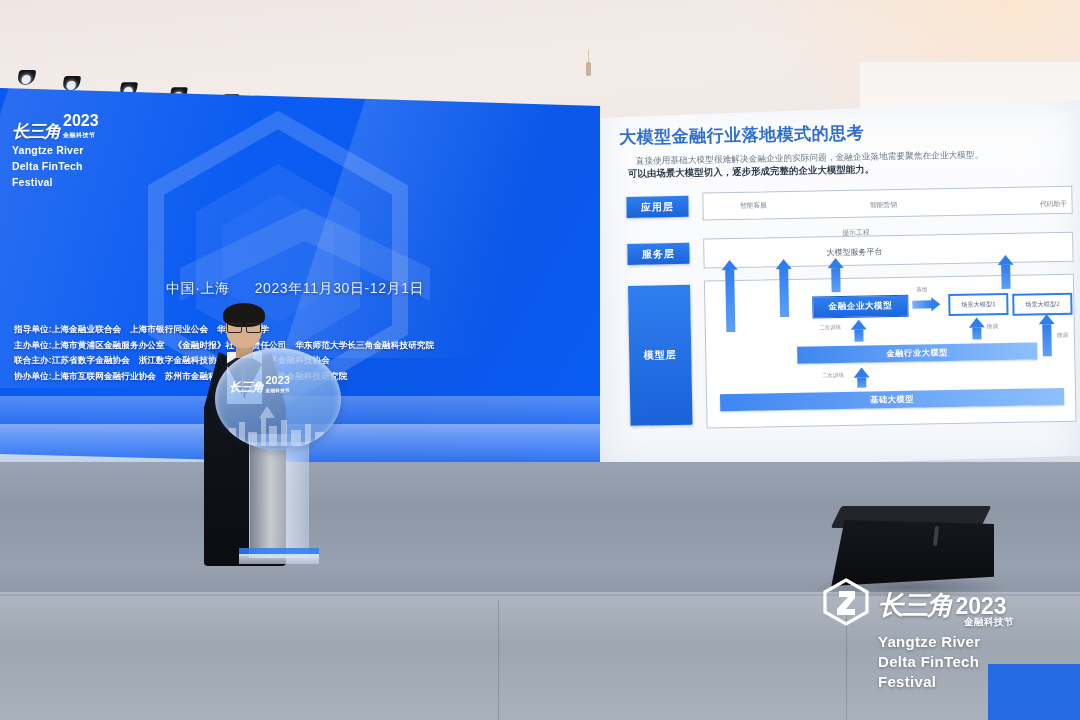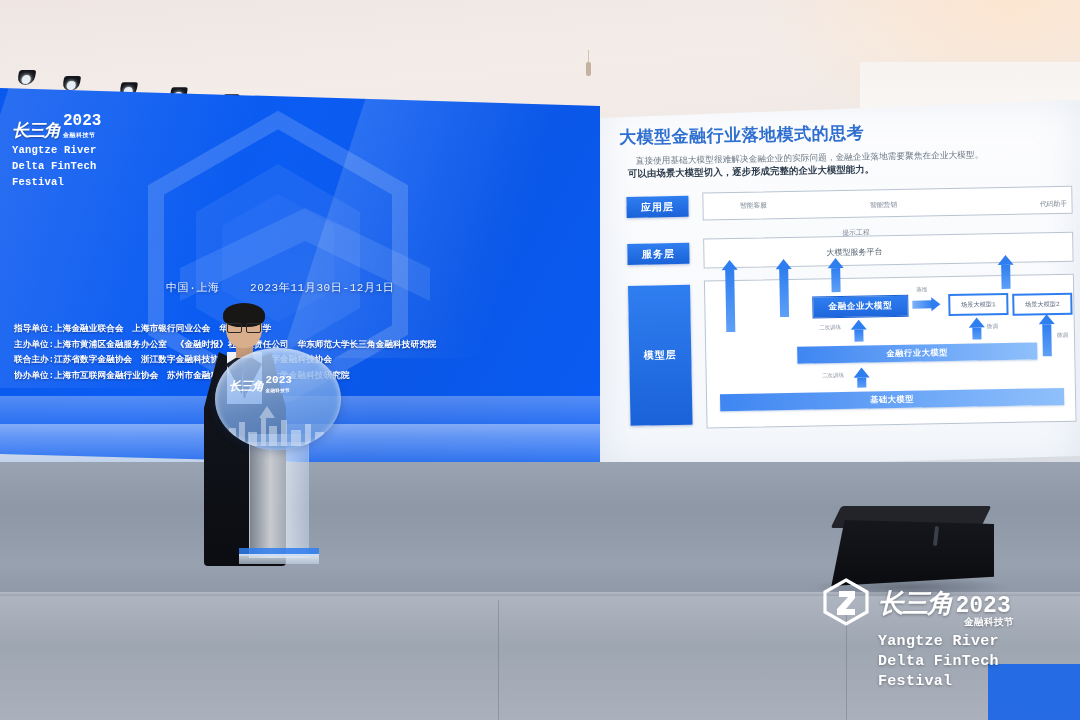--- a/index.html
+++ b/index.html
@@ -1,18 +1,18 @@
 <!DOCTYPE html>
 <html><head>
 <meta charset="utf-8">
 <style>
   html,body{margin:0;padding:0;background:#000;}
   #stage{
     position:relative;width:1080px;height:720px;overflow:hidden;
-    font-family:Liberation Mono, monospace;
+    font-family:Liberation Sans, sans-serif;
     background:#d9dde3;
   }
   
   .wall{position:absolute;left:0;top:0;width:1080px;height:230px;
     background:linear-gradient(175deg,#efe6e4 0%,#f3ece9 35%,#f0e9e6 60%,#e9e2df 100%);}
   .wall-warm{position:absolute;right:0;top:0;width:340px;height:150px;
     background:radial-gradient(ellipse at 80% 0%,rgba(255,228,200,.75),rgba(255,228,200,0) 70%);}
   .diamond{position:absolute;background:#e3dbd7;transform:rotate(45deg);opacity:.85;}
   .ceil-lamp{position:absolute;width:17px;height:15px;
     background:#12151c;border-radius:3px 3px 10px 10px;transform:skewX(-10deg);}
@@ -41,21 +41,21 @@
     text-shadow:0 1px 2px rgba(0,0,0,.35);line-height:1;}
   .fl-yr{font-size:16px;font-weight:800;line-height:1;}
   .fl-sub{font-size:6px;font-weight:700;letter-spacing:.5px;margin-top:1px;}
   .fl-en{font-size:10.5px;font-weight:800;line-height:12px;margin-top:4px;letter-spacing:.2px;}
 
   .main-title{position:absolute;left:36px;top:206px;width:470px;z-index:6;color:#fff;
     text-shadow:0 2px 5px rgba(0,20,80,.45);}
   .mt1{font-size:25px;font-weight:800;letter-spacing:.5px;line-height:31px;white-space:nowrap;}
   .mt2{font-size:24px;font-weight:800;letter-spacing:.2px;line-height:31px;white-space:nowrap;}
   .sub-date{position:absolute;left:166px;top:280px;z-index:6;color:#eaf2ff;
-    font-size:11px;letter-spacing:.6px;text-shadow:0 1px 3px rgba(0,20,80,.5);}
+    font-size:14px;letter-spacing:.6px;text-shadow:0 1px 3px rgba(0,20,80,.5);}
   .orgs{position:absolute;left:14px;top:322px;width:520px;z-index:6;color:#fff;}
   .org-line{font-size:8.6px;line-height:15.5px;letter-spacing:.1px;white-space:nowrap;
     text-shadow:0 1px 2px rgba(0,20,80,.5);font-weight:600;}
 
   
   .screen{position:absolute;left:600px;top:100px;width:480px;height:370px;
     background:linear-gradient(180deg,#fdfdfe,#f4f7fb);
     clip-path:polygon(0 18px,480px 0,480px 356px,0 370px);
     box-shadow:inset 0 0 40px rgba(120,150,190,.18);overflow:hidden;}
   .scr-in{position:absolute;inset:0;transform:rotate(-1.05deg);transform-origin:50% 50%;}

